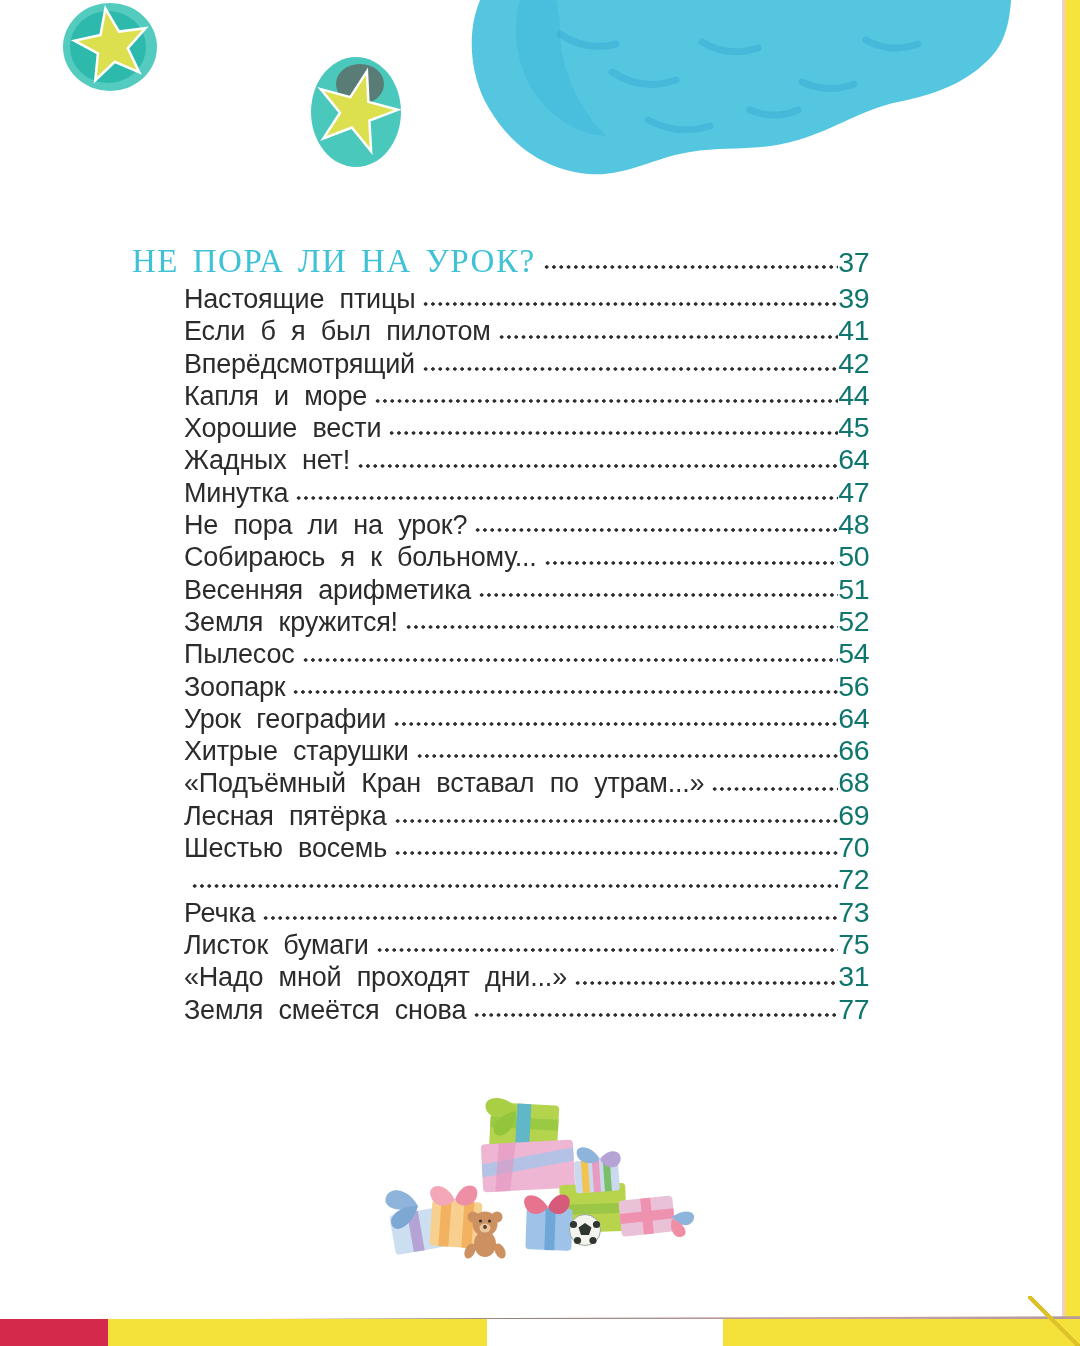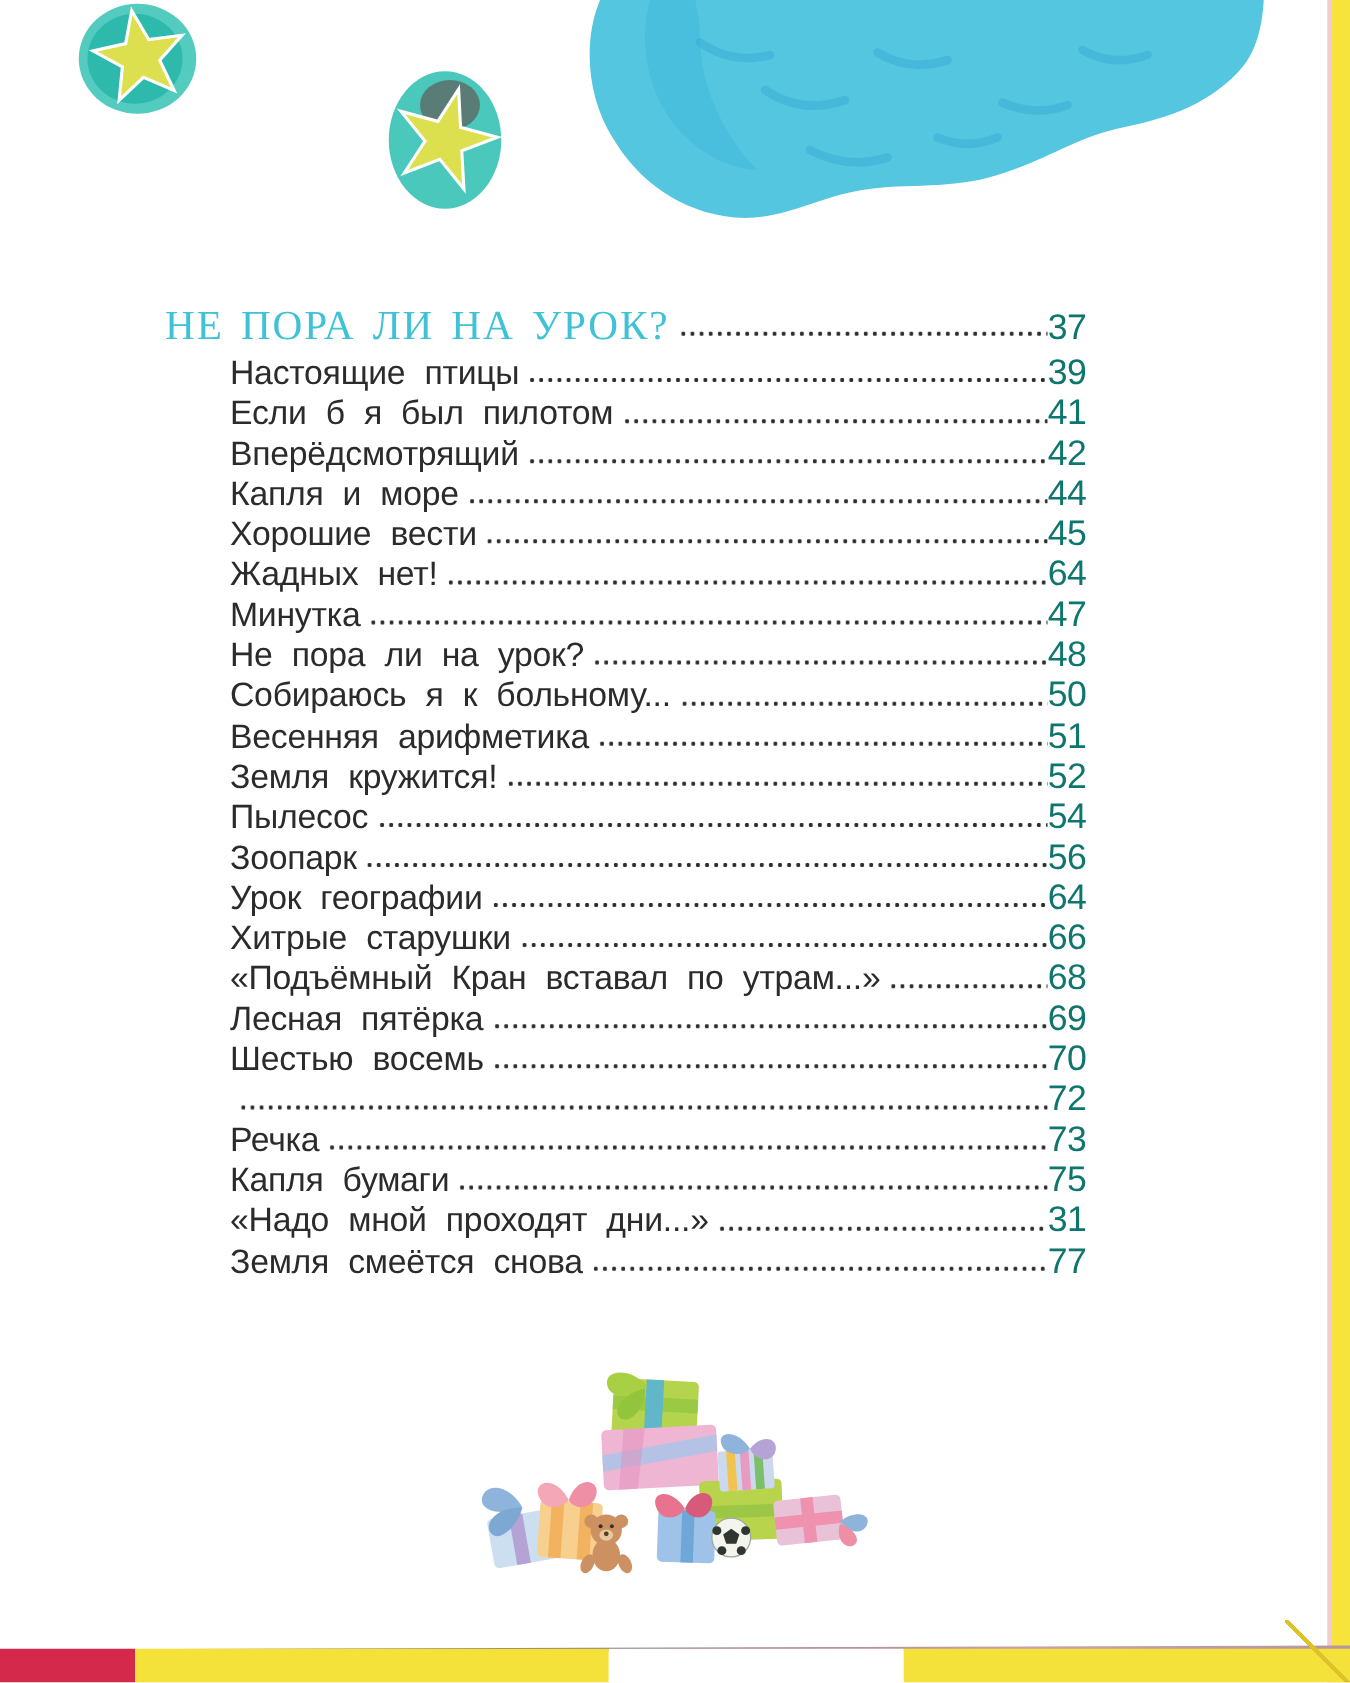--- a/index.html
+++ b/index.html
@@ -274,21 +274,21 @@
         <span class="toc-page">72</span>
       </div>
 
       <div class="toc-row">
         <span class="toc-title">Речка</span>
         <span class="toc-leader"></span>
         <span class="toc-page">73</span>
       </div>
 
       <div class="toc-row">
-        <span class="toc-title">Капля бумаги</span>
+        <span class="toc-title">Листок бумаги</span>
         <span class="toc-leader"></span>
         <span class="toc-page">75</span>
       </div>
 
       <div class="toc-row">
         <span class="toc-title">«Надо мной проходят дни...»</span>
         <span class="toc-leader"></span>
         <span class="toc-page">31</span>
       </div>
 

